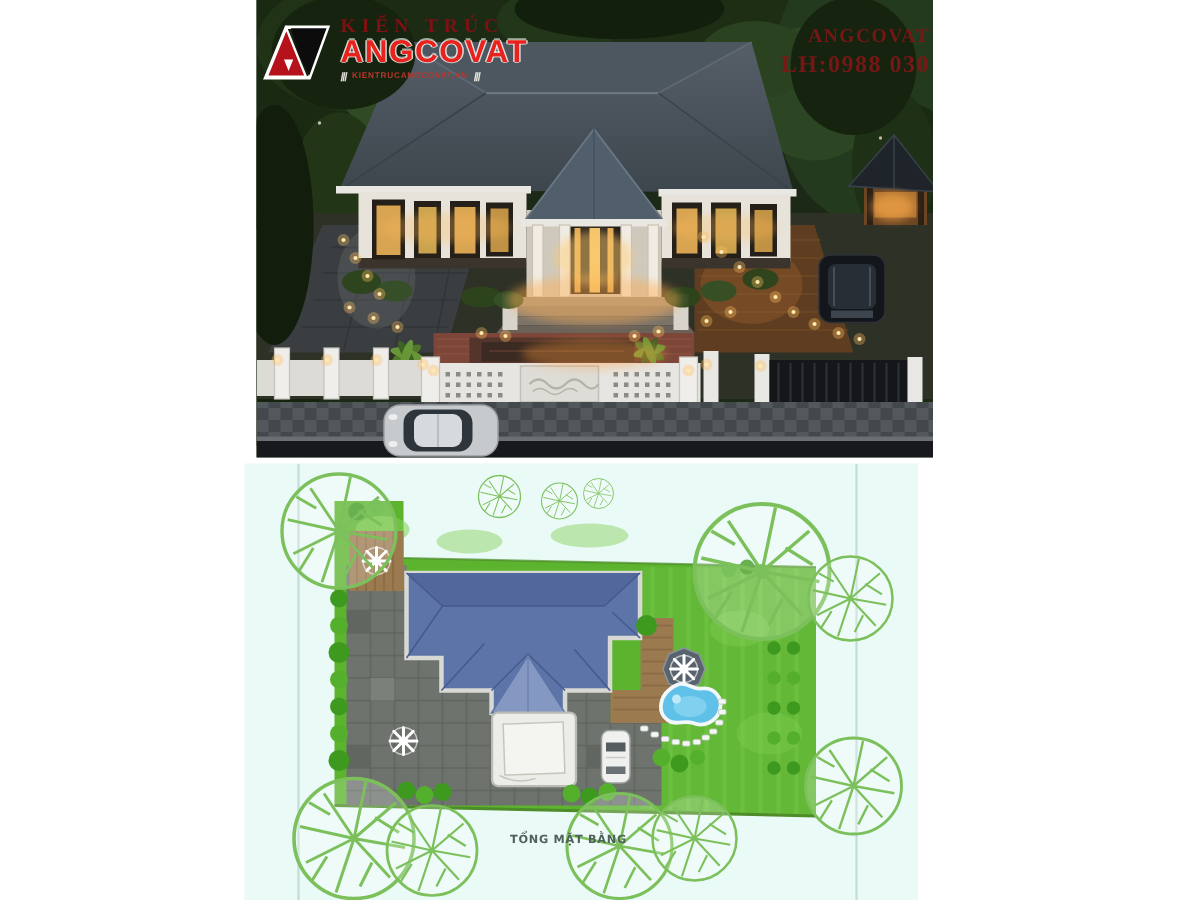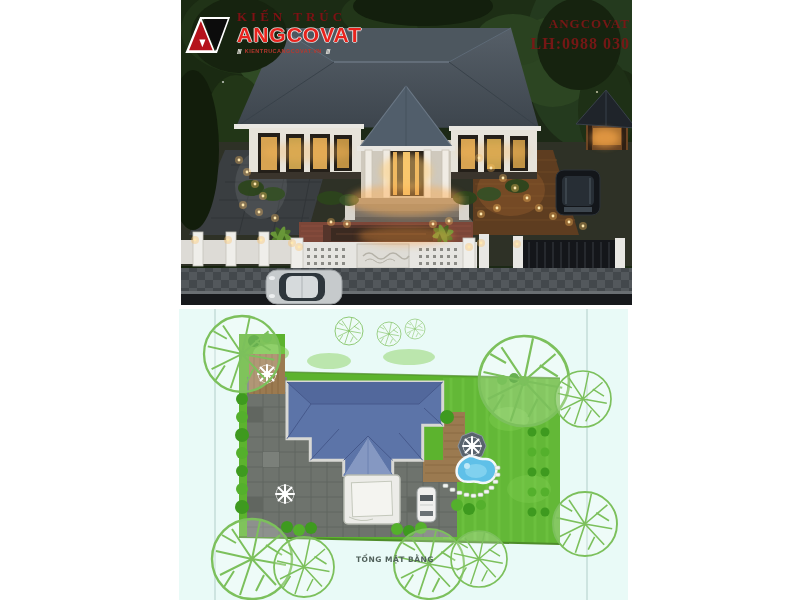--- a/index.html
+++ b/index.html
@@ -1,19 +1,19 @@
 <!DOCTYPE html>
 <html><head>
 <meta charset="utf-8">
 <style>
   html,body{margin:0;padding:0;background:#ffffff;}
   .canvas{position:relative;width:800px;height:600px;background:#ffffff;overflow:hidden;
           font-family:"Liberation Sans",sans-serif;}
-  .photo{position:absolute;left:181px;top:0;width:451px;height:305px;overflow:hidden;background:#1c2916;}
-  .plan{position:absolute;left:179px;top:309px;width:449px;height:291px;overflow:hidden;background:#e9faf7;}
+  .photo{position:absolute;left:171px;top:0;width:451px;height:305px;overflow:hidden;background:#1c2916;}
+  .plan{position:absolute;left:163px;top:309px;width:449px;height:291px;overflow:hidden;background:#e9faf7;}
   .photo svg,.plan svg{display:block;}
   .logo-left{position:absolute;left:3px;top:10px;display:flex;gap:7px;align-items:flex-start;}
   .logo-text{display:flex;flex-direction:column;line-height:1.05;}
   .brand-top{font-family:"Liberation Serif",serif;font-weight:bold;font-size:13px;color:#7e1114;
              letter-spacing:4px;}
   .brand-main{font-weight:bold;font-size:21px;color:#e8231d;letter-spacing:1px;
               text-shadow:-1px 0 0 rgba(255,255,255,.75),1px 0 0 rgba(255,255,255,.75),
                           0 -1px 0 rgba(255,255,255,.6),0 1px 0 rgba(255,255,255,.6);}
   .brand-sub{display:flex;gap:4px;align-items:center;margin-top:2px;}
   .slash{font-size:8px;font-weight:bold;color:#e3e0da;letter-spacing:-1px;}

